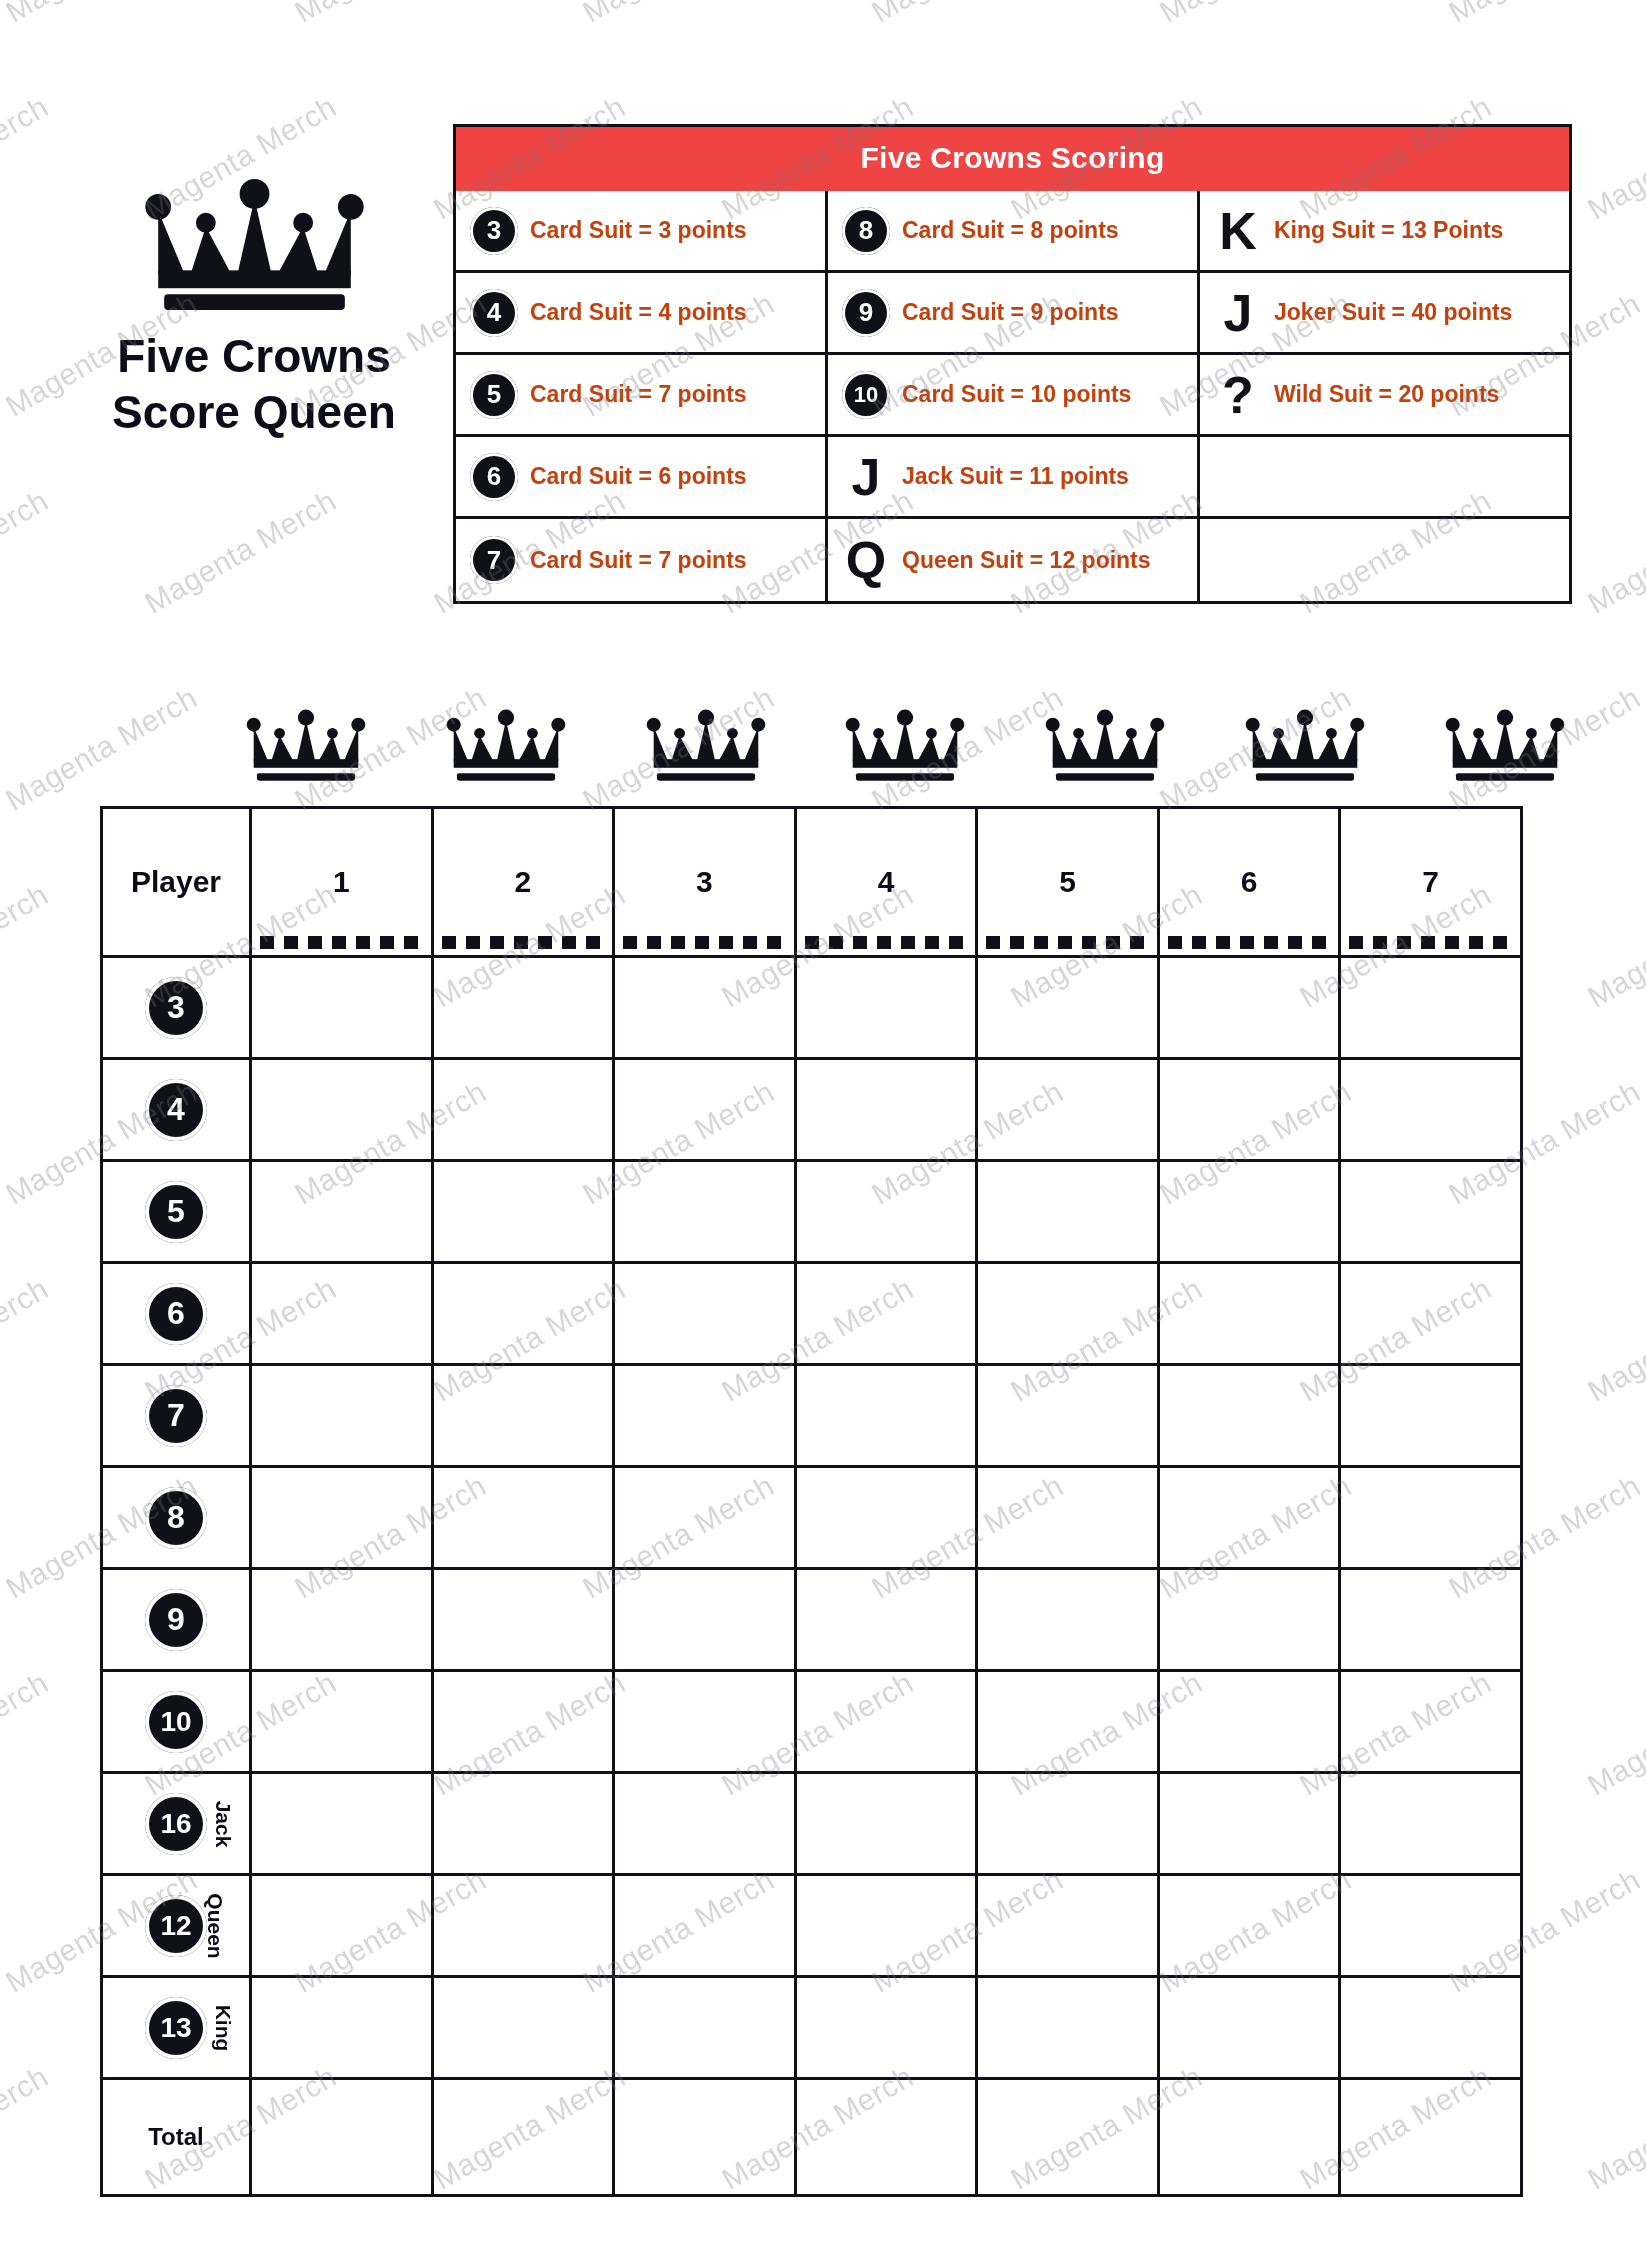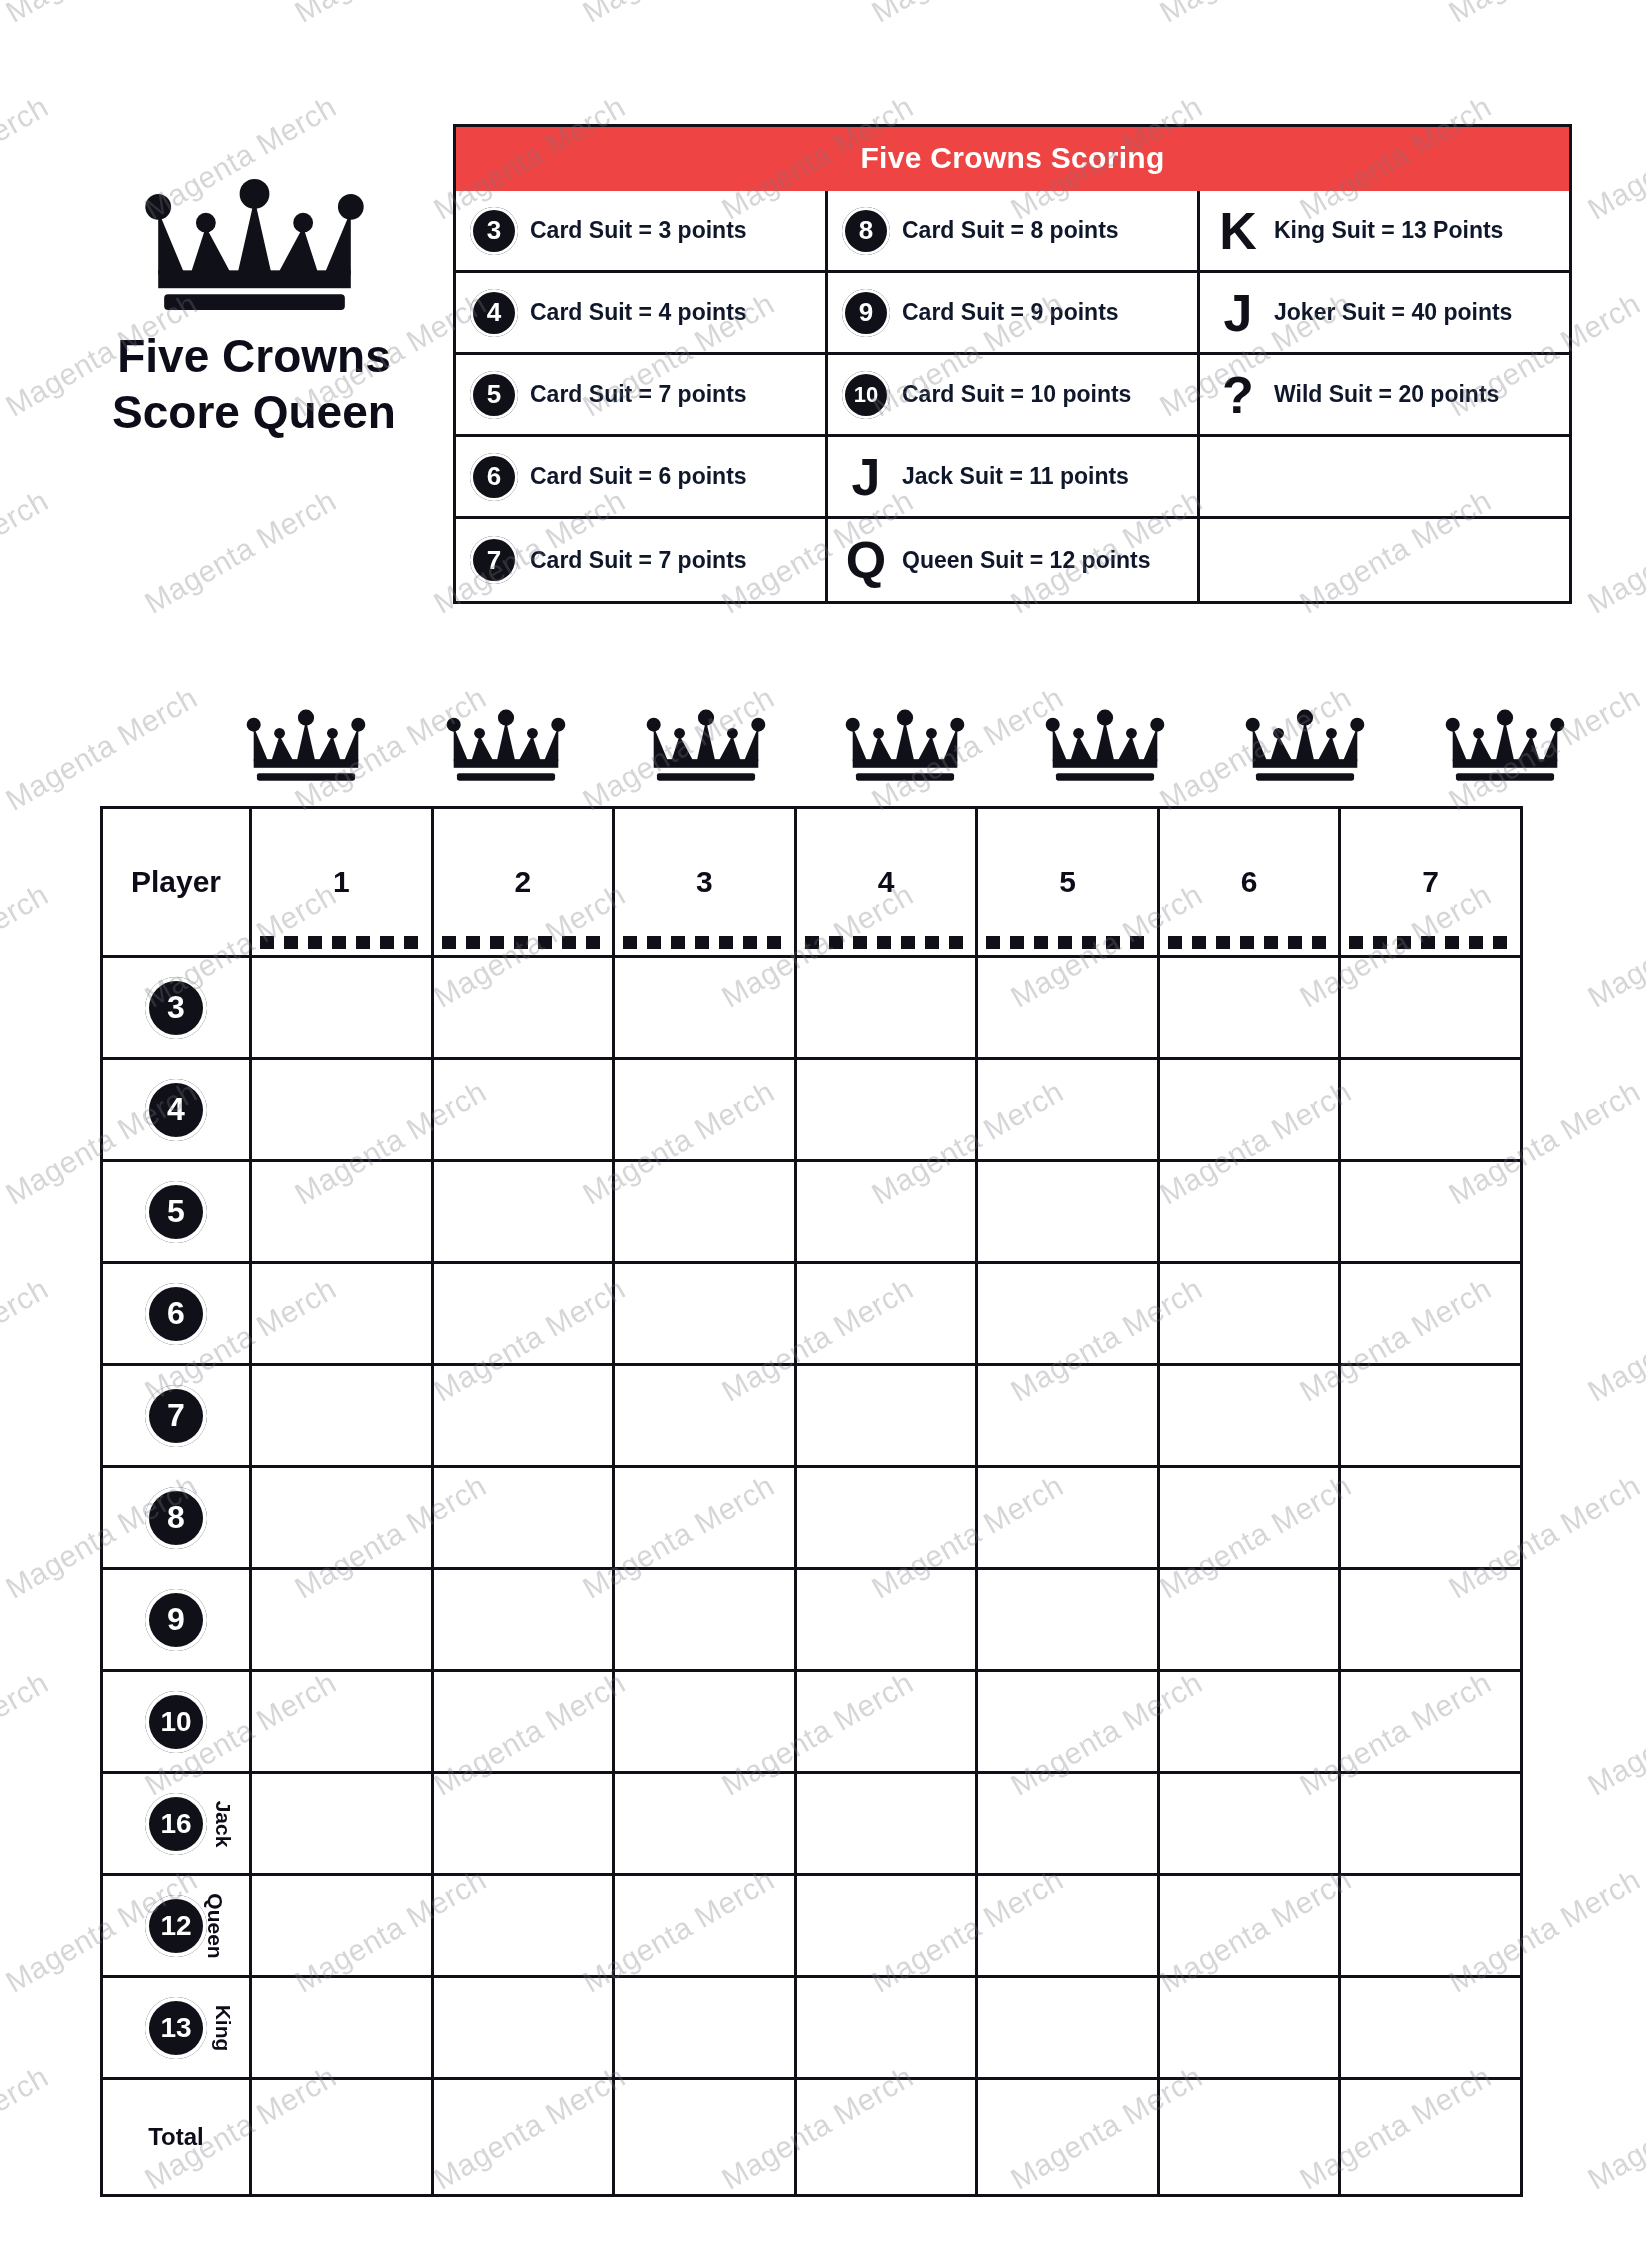--- a/index.html
+++ b/index.html
@@ -123,21 +123,21 @@
     font-weight: bold;
     line-height: 1;
     text-align: center;
     color: #101018;
     font-family: "Liberation Sans", sans-serif;
   }
   .legend-text {
     font-size: 23px;
     font-weight: bold;
     margin-left: 12px;
-    color: #0f172a;
+    color: #c2410c;
     white-space: nowrap;
   }
 
   
   #crown-strip {
     position: absolute;
     left: 244px;
     top: 687px;
     width: 1323px;
     height: 109px;

